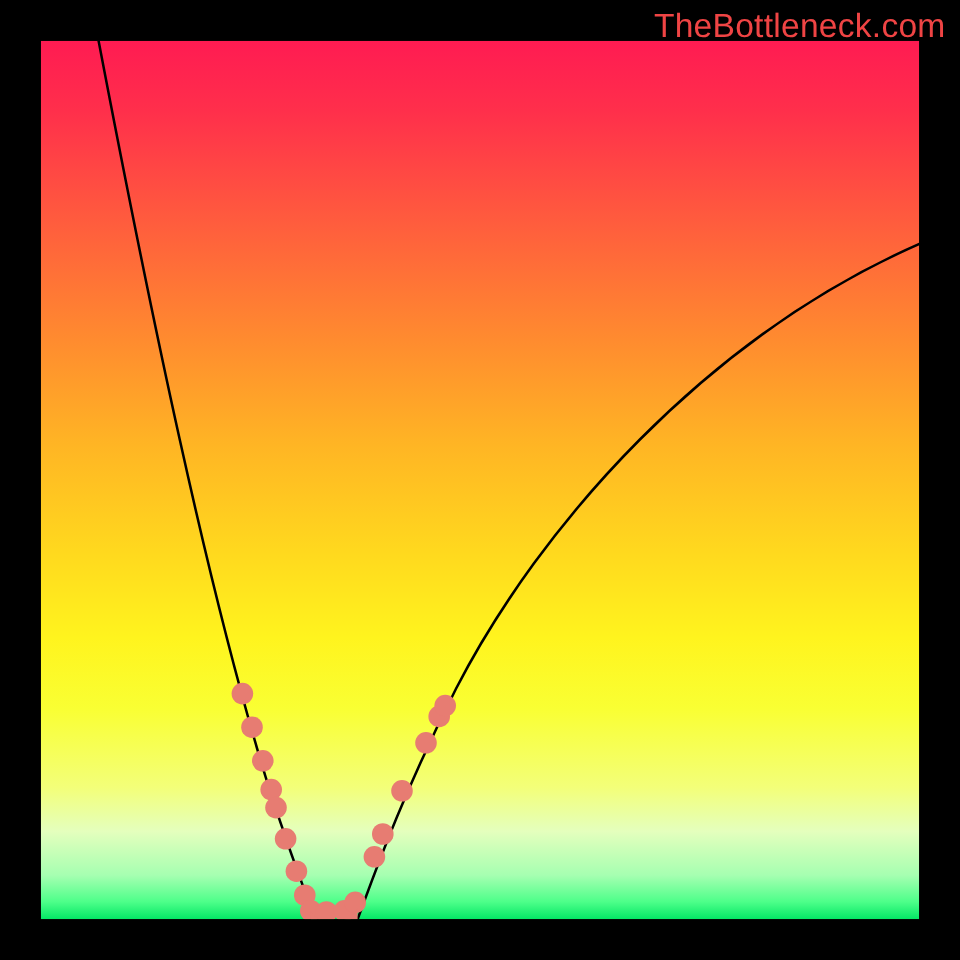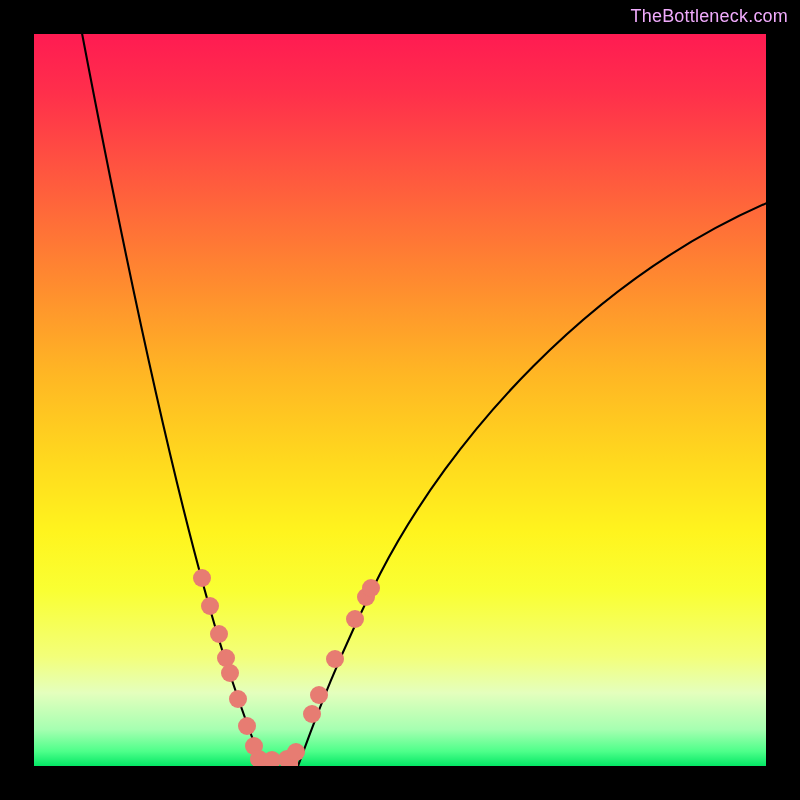--- a/index.html
+++ b/index.html
@@ -14,22 +14,22 @@
   .outer {
     position: relative;
     width: 800px;
     height: 800px;
     background: #000;
   }
   .watermark {
     position: absolute;
     top: 6px;
     right: 12px;
-    color: #f0abfc;
-    font-size: 18px;
+    color: #ef4444;
+    font-size: 28px;
     font-weight: 400;
     letter-spacing: 0.2px;
     z-index: 4;
   }
   .plot-area {
     position: absolute;
     left: 34px;
     top: 34px;
     width: 732px;
     height: 732px;

